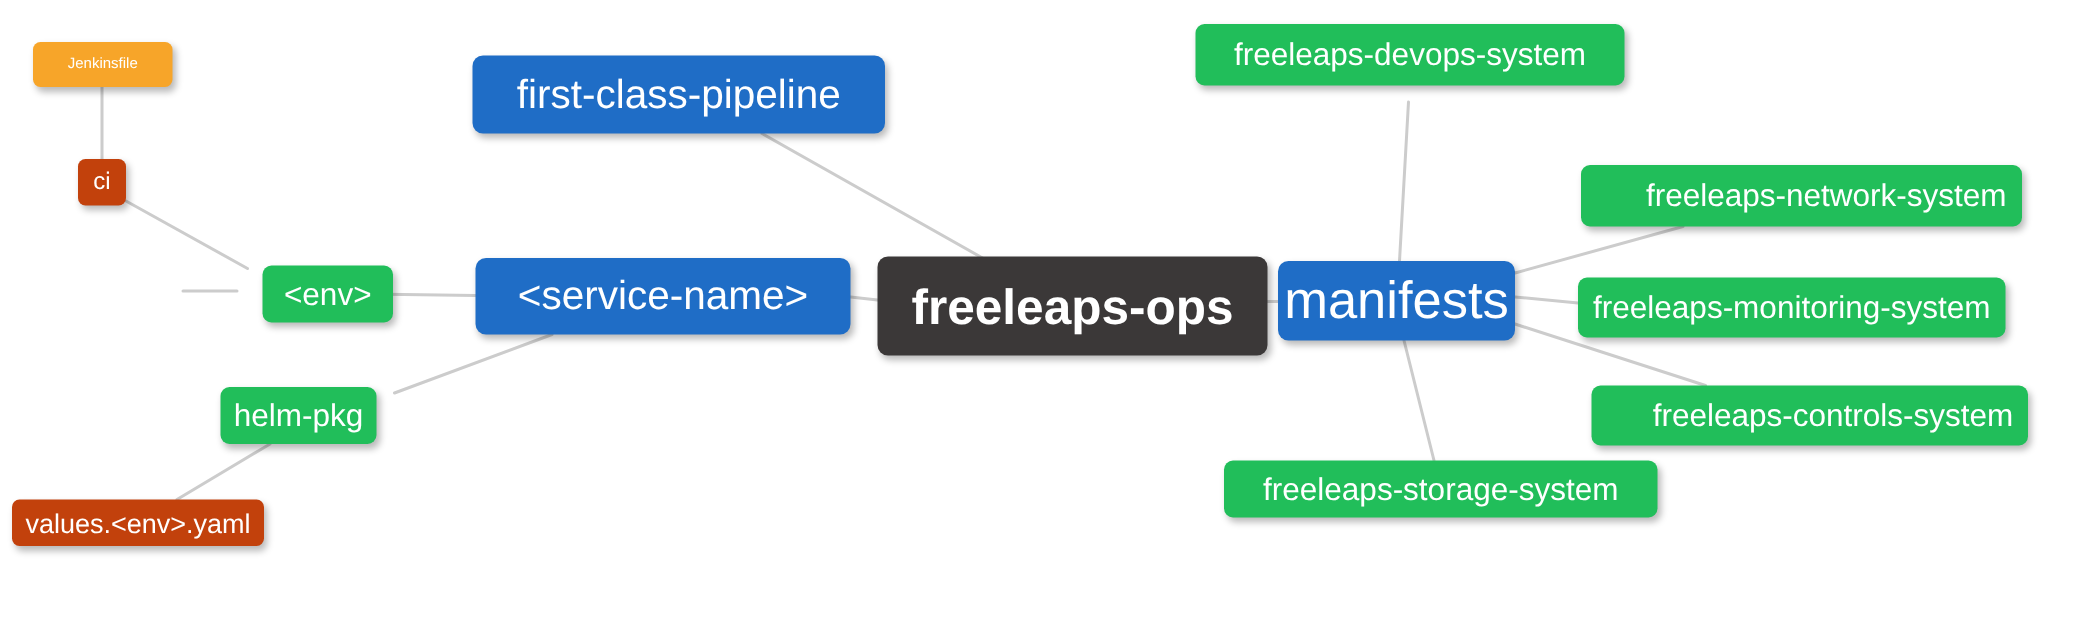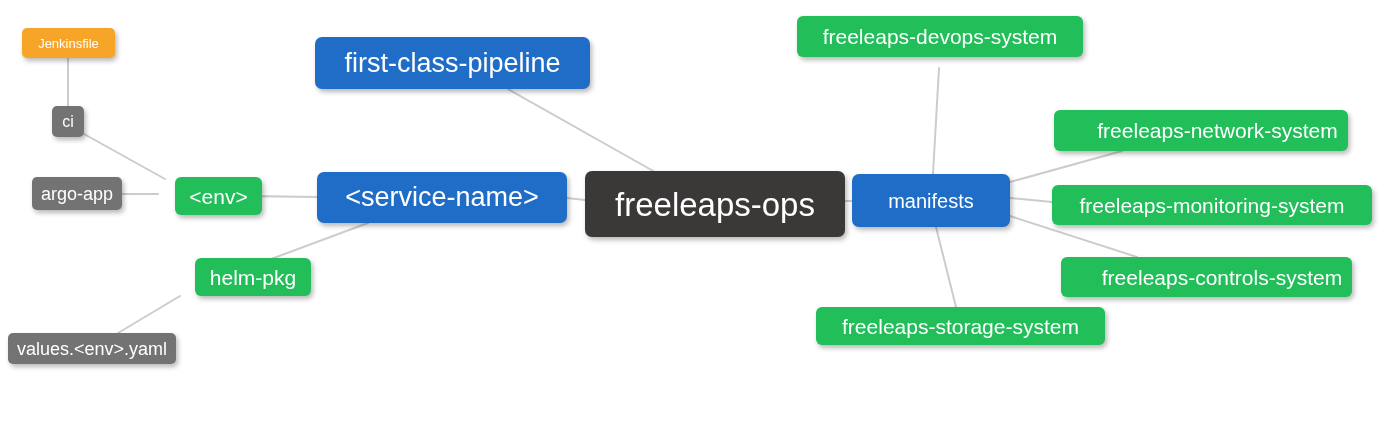--- a/index.html
+++ b/index.html
@@ -29,37 +29,37 @@
     justify-content: center;
     color: #ffffff;
     white-space: nowrap;
     border-radius: 6px;
     box-shadow: 2px 3px 5px rgba(0,0,0,0.28);
     cursor: pointer;
     line-height: 1;
   }
   .c-blue   { background: #1f6dc6; }
   .c-green  { background: #21be5a; }
-  .c-red    { background: #737373; }
+  .c-red    { background: #c2410c; }
   .c-orange { background: #f7a529; }
   .c-dark   { background: #3b3838; }
 
-  .n-jenkinsfile { left: 22px;  top: 28px;  width: 93px;  height: 30px; font-size: 13px; border-radius: 5px; }
+  .n-jenkinsfile { left: 22px;  top: 28px;  width: 93px;  height: 30px; font-size: 10px; border-radius: 5px; }
   .n-ci          { left: 52px;  top: 106px; width: 32px;  height: 31px; font-size: 16px; border-radius: 5px; }
   .n-argo-app    { left: 32px;  top: 177px; width: 90px;  height: 33px; font-size: 18px; border-radius: 5px; }
   .n-env         { left: 175px; top: 177px; width: 87px;  height: 38px; font-size: 21px; }
-  .n-helm-pkg    { left: 147px; top: 258px; width: 116px; height: 38px; font-size: 21px; margin-left: 48px; }
+  .n-helm-pkg    { left: 147px; top: 258px; width: 104px; height: 38px; font-size: 21px; }
   .n-values      { left: 8px;   top: 333px; width: 168px; height: 31px; font-size: 18px; border-radius: 5px; }
   .n-fcp         { left: 315px; top: 37px;  width: 275px; height: 52px; font-size: 27px; border-radius: 7px; }
   .n-service     { left: 317px; top: 172px; width: 250px; height: 51px; font-size: 27px; border-radius: 7px; }
-  .n-root        { left: 585px; top: 171px; width: 260px; height: 66px; font-size: 33px; border-radius: 7px; }
-  .n-manifests   { left: 852px; top: 174px; width: 158px; height: 53px; font-size: 20px; border-radius: 7px; }
+  .n-root        { left: 585px; top: 171px; width: 260px; height: 66px; font-size: 33px; border-radius: 7px; font-weight: bold; }
+  .n-manifests   { left: 852px; top: 174px; width: 158px; height: 53px; font-size: 35px; border-radius: 7px; }
   .n-devops      { left: 797px; top: 16px;  width: 286px; height: 41px; font-size: 21px; }
   .n-network     { left: 1054px; top: 110px; width: 294px; height: 41px; font-size: 21px; padding-left: 33px; }
-  .n-monitoring  { left: 1052px; top: 185px; width: 320px; height: 40px; font-size: 21px; }
+  .n-monitoring  { left: 1052px; top: 185px; width: 285px; height: 40px; font-size: 21px; }
   .n-controls    { left: 1061px; top: 257px; width: 291px; height: 40px; font-size: 21px; padding-left: 31px; }
   .n-storage     { left: 816px; top: 307px; width: 289px; height: 38px; font-size: 21px; text-align: center; }
 </style>
 </head>
 <body>
 
 <div class="canvas">
 
   <svg class="edges" viewBox="0 0 1390 421">
     <line x1="68" y1="57" x2="68" y2="106"></line>
@@ -73,21 +73,20 @@
     <line x1="845" y1="201" x2="852" y2="201"></line>
     <line x1="939" y1="68" x2="933" y2="174"></line>
     <line x1="1010" y1="182" x2="1122" y2="151"></line>
     <line x1="1010" y1="198" x2="1052" y2="202"></line>
     <line x1="1010" y1="216" x2="1137" y2="257"></line>
     <line x1="936" y1="227" x2="956" y2="307"></line>
   </svg>
 
   <div class="node c-orange n-jenkinsfile">Jenkinsfile</div>
   <div class="node c-red n-ci">ci</div>
-  <div class="node c-red n-argo-app">argo-app</div>
   <div class="node c-green n-env">&lt;env&gt;</div>
   <div class="node c-green n-helm-pkg">helm-pkg</div>
   <div class="node c-red n-values">values.&lt;env&gt;.yaml</div>
   <div class="node c-blue n-fcp">first-class-pipeline</div>
   <div class="node c-blue n-service">&lt;service-name&gt;</div>
   <div class="node c-dark n-root">freeleaps-ops</div>
   <div class="node c-blue n-manifests">manifests</div>
   <div class="node c-green n-devops">freeleaps-devops-system</div>
   <div class="node c-green n-network">freeleaps-network-system</div>
   <div class="node c-green n-monitoring">freeleaps-monitoring-system</div>

